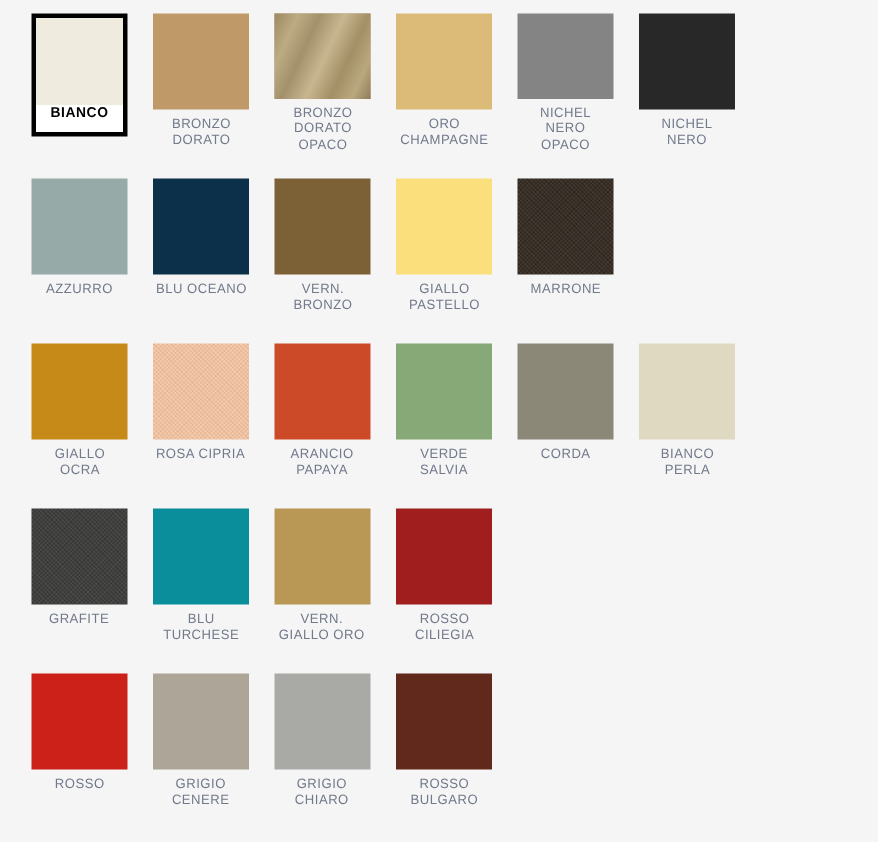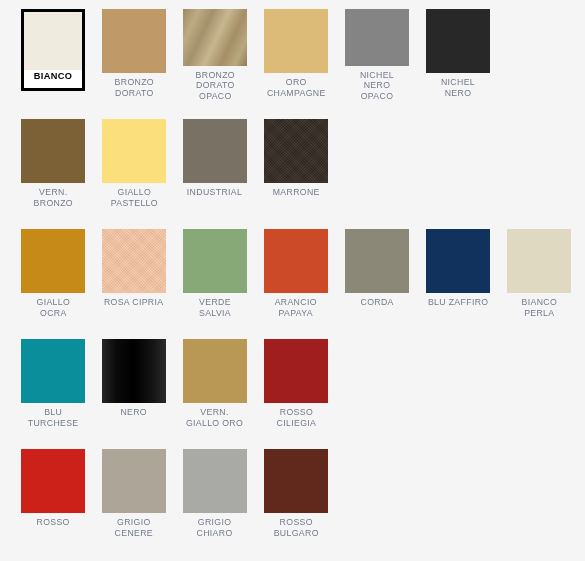--- a/index.html
+++ b/index.html
@@ -113,82 +113,82 @@
         <div class="swatch-label">NICHEL NERO
 OPACO</div>
       </div>
       <div class="swatch-item">
         <div class="swatch-chip" style="background: rgb(40, 40, 40);"></div>
         <div class="swatch-label">NICHEL NERO</div>
       </div>
     </div>
     <div class="swatch-row">
       <div class="swatch-item">
+        <div class="swatch-chip" style="background: rgb(150, 170, 168);"></div>
+        <div class="swatch-label">AZZURRO</div>
+      </div>
+      <div class="swatch-item">
+        <div class="swatch-chip" style="background: rgb(12, 48, 73);"></div>
+        <div class="swatch-label">BLU OCEANO</div>
+      </div>
+      <div class="swatch-item">
         <div class="swatch-chip" style="background: rgb(125, 97, 54);"></div>
         <div class="swatch-label">VERN.
 BRONZO</div>
       </div>
       <div class="swatch-item">
         <div class="swatch-chip" style="background: rgb(251, 223, 124);"></div>
         <div class="swatch-label">GIALLO
 PASTELLO</div>
       </div>
       <div class="swatch-item">
-        <div class="swatch-chip" style="background: rgb(122, 113, 101);"></div>
-        <div class="swatch-label">INDUSTRIAL</div>
-      </div>
-      <div class="swatch-item">
         <div class="swatch-chip" style="background: repeating-linear-gradient(45deg, rgba(255, 255, 255, 0.043) 0px, rgba(255, 255, 255, 0.043) 1px, rgba(0, 0, 0, 0.043) 1px, rgba(0, 0, 0, 0.043) 2px), repeating-linear-gradient(-45deg, rgba(255, 255, 255, 0.035) 0px, rgba(255, 255, 255, 0.035) 1px, rgba(0, 0, 0, 0.035) 1px, rgba(0, 0, 0, 0.035) 2px), rgb(51, 42, 33);"></div>
         <div class="swatch-label">MARRONE</div>
       </div>
     </div>
     <div class="swatch-row">
       <div class="swatch-item">
         <div class="swatch-chip" style="background: rgb(198, 138, 25);"></div>
         <div class="swatch-label">GIALLO
 OCRA</div>
       </div>
       <div class="swatch-item">
         <div class="swatch-chip" style="background: repeating-linear-gradient(45deg, rgba(255, 255, 255, 0.043) 0px, rgba(255, 255, 255, 0.043) 1px, rgba(0, 0, 0, 0.043) 1px, rgba(0, 0, 0, 0.043) 2px), repeating-linear-gradient(-45deg, rgba(255, 255, 255, 0.035) 0px, rgba(255, 255, 255, 0.035) 1px, rgba(0, 0, 0, 0.035) 1px, rgba(0, 0, 0, 0.035) 2px), rgb(246, 198, 164);"></div>
         <div class="swatch-label">ROSA CIPRIA</div>
       </div>
       <div class="swatch-item">
-        <div class="swatch-chip" style="background: rgb(135, 168, 119);"></div>
-        <div class="swatch-label">VERDE SALVIA</div>
-      </div>
-      <div class="swatch-item">
         <div class="swatch-chip" style="background: rgb(205, 74, 40);"></div>
         <div class="swatch-label">ARANCIO
 PAPAYA</div>
       </div>
       <div class="swatch-item">
+        <div class="swatch-chip" style="background: rgb(135, 168, 119);"></div>
+        <div class="swatch-label">VERDE SALVIA</div>
+      </div>
+      <div class="swatch-item">
         <div class="swatch-chip" style="background: rgb(140, 136, 120);"></div>
         <div class="swatch-label">CORDA</div>
-      </div>
-      <div class="swatch-item">
-        <div class="swatch-chip" style="background: rgb(16, 50, 92);"></div>
-        <div class="swatch-label">BLU ZAFFIRO</div>
       </div>
       <div class="swatch-item">
         <div class="swatch-chip" style="background: rgb(223, 217, 194);"></div>
         <div class="swatch-label">BIANCO
 PERLA</div>
       </div>
     </div>
     <div class="swatch-row">
       <div class="swatch-item">
+        <div class="swatch-chip" style="background: repeating-linear-gradient(45deg, rgba(255, 255, 255, 0.043) 0px, rgba(255, 255, 255, 0.043) 1px, rgba(0, 0, 0, 0.043) 1px, rgba(0, 0, 0, 0.043) 2px), repeating-linear-gradient(-45deg, rgba(255, 255, 255, 0.035) 0px, rgba(255, 255, 255, 0.035) 1px, rgba(0, 0, 0, 0.035) 1px, rgba(0, 0, 0, 0.035) 2px), rgb(59, 59, 58);"></div>
+        <div class="swatch-label">GRAFITE</div>
+      </div>
+      <div class="swatch-item">
         <div class="swatch-chip" style="background: rgb(11, 142, 156);"></div>
         <div class="swatch-label">BLU
 TURCHESE</div>
       </div>
       <div class="swatch-item">
-        <div class="swatch-chip" style="background: linear-gradient(90deg, rgb(38, 38, 38) 0%, rgb(10, 10, 10) 22%, rgb(0, 0, 0) 50%, rgb(19, 19, 19) 78%, rgb(42, 42, 42) 100%), rgb(17, 17, 17);"></div>
-        <div class="swatch-label">NERO</div>
-      </div>
-      <div class="swatch-item">
         <div class="swatch-chip" style="background: rgb(184, 152, 84);"></div>
         <div class="swatch-label">VERN.
 GIALLO ORO</div>
       </div>
       <div class="swatch-item">
         <div class="swatch-chip" style="background: rgb(160, 30, 30);"></div>
         <div class="swatch-label">ROSSO
 CILIEGIA</div>
       </div>
     </div>

